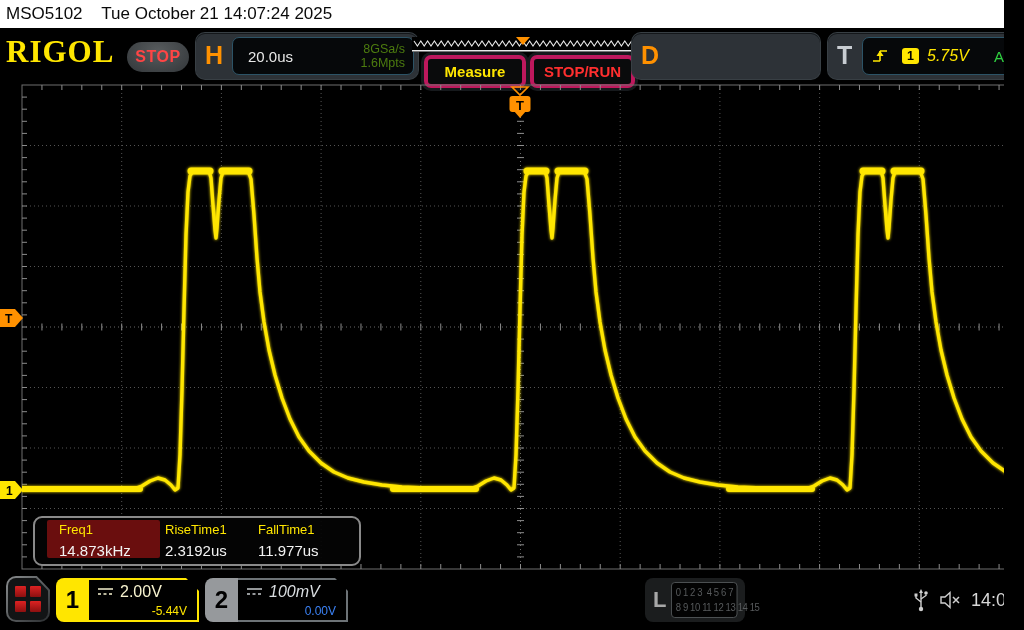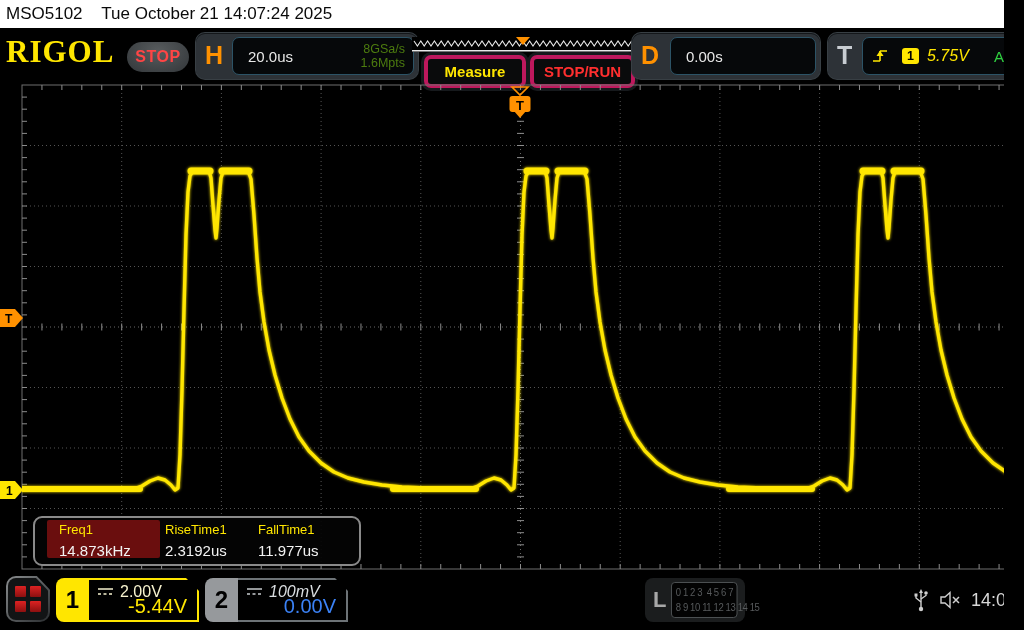--- a/index.html
+++ b/index.html
@@ -61,21 +61,21 @@
         display:grid;grid-template-columns:11px 11px;grid-template-rows:11px 11px;gap:4px;
         align-content:center;justify-content:center;}
   .menu-inner span{background:linear-gradient(#d22,#8c1010);border-radius:1px;}
   .ch{position:absolute;top:8px;height:44px;display:flex;}
   .ch-tab{width:33px;height:44px;border-radius:8px 0 0 8px;display:flex;align-items:center;
         justify-content:center;font-size:24px;font-weight:bold;color:#000;}
   .ch-pane{position:relative;width:108px;height:40px;background:#000;border:2px solid;border-left:none;
         clip-path:polygon(0 0,calc(100% - 13px) 0,100% 13px,100% 100%,0 100%);}
   .ch-row1{position:absolute;left:8px;top:3px;display:flex;align-items:center;font-size:16px;}
   .ch-row1 svg{margin-right:6px;}
-  .ch-row2{position:absolute;right:10px;bottom:2px;font-size:20px;}
+  .ch-row2{position:absolute;right:10px;bottom:2px;font-size:12px;}
   .ch1 .ch-tab{background:#ffe600;}
   .ch1 .ch-pane{border-color:#ffe600;}
   .ch1 .ch-row1{color:#f7f3cf;}
   .ch1 .ch-row2{color:#ffe600;}
   .ch2 .ch-tab{background:#96999c;}
   .ch2 .ch-pane{border-color:#6d7377;}
   .ch2 .ch-row1{color:#d9dde0;font-style:italic;}
   .ch2 .ch-row2{color:#3b82f6;}
   .la{position:absolute;left:645px;top:8px;width:100px;height:44px;background:#1b1d1e;border-radius:8px;
         display:flex;align-items:center;}
@@ -117,23 +117,20 @@
           <line x1="0" y1="13.8" x2="222" y2="13.8" stroke="#e8e8e8" stroke-width="1.6"></line>
           <polygon points="104,0 118,0 111,8" fill="#ff9100"></polygon>
         </svg>
     </div>
 
     <div class="hdrbtn measure-btn">Measure</div>
     <div class="hdrbtn stoprun-btn">STOP/RUN</div>
 
     <div class="hwpanel" style="left:632px;width:188px;">
       <div class="panel-letter">D</div>
-      <div class="inner-pane" style="left:38px;right:4px;">
-        <span class="hscale">0.00s</span>
-      </div>
     </div>
 
     <div class="hwpanel" style="left:828px;width:190px;">
       <div class="panel-letter tletter">T</div>
       <div class="inner-pane" style="left:34px;right:4px;">
         <div class="t-contents">
           <svg width="15" height="14" viewBox="0 0 15 14" style="margin-left:10px;">
             <path d="M0,12 H7 M7,12 V2 M7,2 H14" stroke="#ffe600" stroke-width="1.6" fill="none"></path>
             <polygon points="3.5,7 10.5,7 7,1.5" fill="#ffe600"></polygon>
           </svg>

